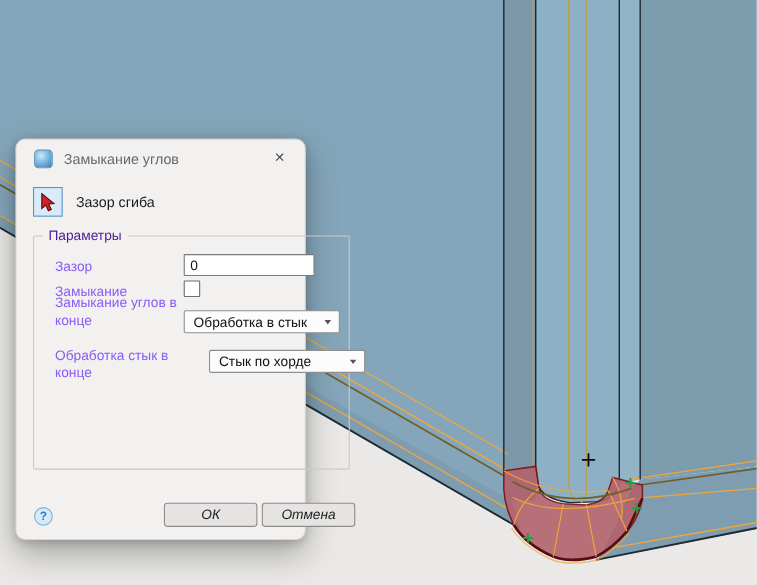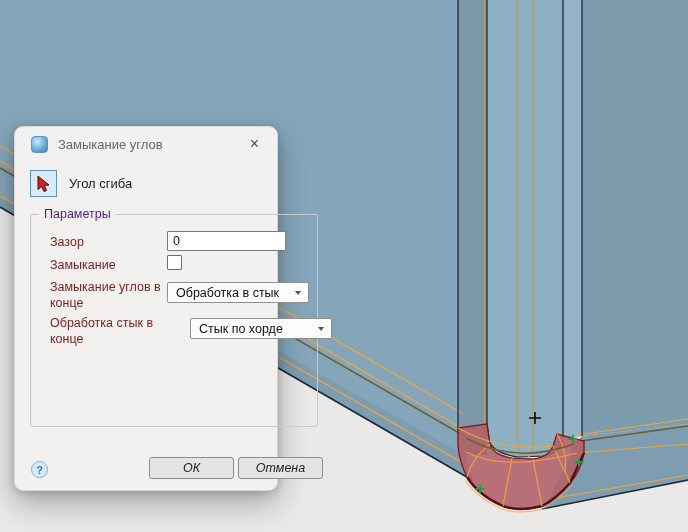--- a/index.html
+++ b/index.html
@@ -23,24 +23,24 @@
   .close-btn { font-size:16px; color:#4f4f4f; line-height:1; cursor:default; padding:2px 4px; }
 
   .tool-btn { position:absolute; left:15px; top:43px; width:27px; height:27px;
     background:#d9eaf8; border:1px solid #5a94c4; display:flex; align-items:center; justify-content:center; }
   .tool-label { position:absolute; left:54px; top:43px; height:27px; line-height:27px; font-size:13px; color:#1c1c1c; }
 
   .groupbox { position:absolute; left:15px; top:87px; width:288px; height:213px;
     border:1px solid #cbc9c7; border-radius:2px; }
   .group-legend { position:absolute; left:8px; top:-8px; background:#f2f1f0; padding:0 5px; font-size:12.5px; color:#4c1d95; }
 
-  .row-label { position:absolute; left:35px; width:114px; font-size:12.5px; color:#7f1d1d; line-height:16px; }
+  .row-label { position:absolute; left:35px; width:114px; font-size:12.5px; color:#8b5cf6; line-height:16px; }
   .lbl-gap        { top:107px; }
   .lbl-continue   { top:130px; }
-  .lbl-endclose   { top:152px; }
+  .lbl-endclose   { top:140px; }
   .lbl-endtreat   { top:188px; }
 
   .text-input { position:absolute; left:152px; top:104px; width:119px; height:20px;
     border:1px solid #7a7a7a; background:#ffffff; font-family:inherit; font-size:12.5px; color:#111;
     padding:0 5px; border-radius:1px; }
   .checkbox { position:absolute; left:152px; top:128px; width:15px; height:15px;
     background:#fff; border:1px solid #6e6e6e; border-radius:1px; }
 
   .combo { position:absolute; left:152px; width:142px; height:21px; background:#fcfcfc;
     border:1px solid #8f8f8f; border-radius:2px; display:flex; align-items:center;
@@ -142,21 +142,21 @@
     <div class="app-icon"></div>
     <div class="dlg-title">Замыкание углов</div>
     <div class="close-btn">×</div>
   </div>
 
   <div class="tool-btn">
     <svg width="16" height="18" viewBox="0 0 16 18">
       <path d="M2,1 L2,14.5 L5.6,11.4 L8,16.6 L10.6,15.4 L8.2,10.4 L13,10 Z" fill="#d42020" stroke="#4a0f0f" stroke-width="1"></path>
     </svg>
   </div>
-  <div class="tool-label">Угол сгиба</div>
+  <div class="tool-label">Зазор сгиба</div>
 
   <div class="groupbox">
     <span class="group-legend">Параметры</span>
   </div>
 
   <div class="row-label lbl-gap">Зазор</div>
   <input class="text-input" type="text" value="0" style="">
 
   <div class="row-label lbl-continue">Замыкание</div>
   <div class="checkbox"></div>

